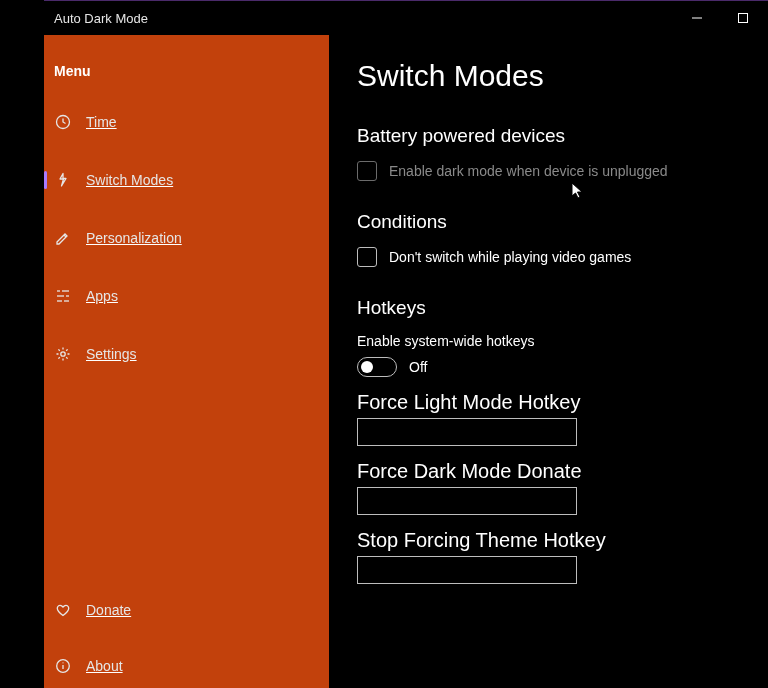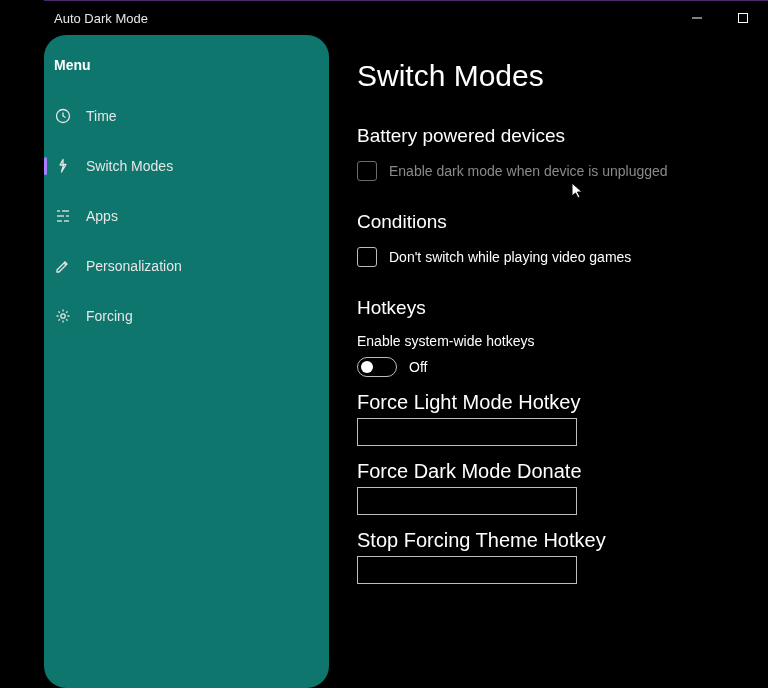--- a/index.html
+++ b/index.html
@@ -42,35 +42,36 @@
   }
   .caption-btn svg { stroke: #fff; }
   
   .body {
     flex: 1;
     display: flex;
     min-height: 0;
   }
   .sidebar {
     width: 285px;
-    background: #0f766e;
+    background: #c2410c;
     display: flex;
     flex-direction: column;
-    border-radius: 22px;
+    padding-top: 6px;
   }
   .menu-header {
     font-size: 14px;
     font-weight: 600;
     color: #fff;
     padding: 22px 10px 20px 10px;
   }
   .nav {
     display: flex;
     flex-direction: column;
-    gap: 4px;
+    gap: 12px;
+    text-decoration: underline;
   }
   .nav-item {
     height: 46px;
     display: flex;
     align-items: center;
     padding-left: 10px;
     gap: 14px;
     color: #e6e6e6;
     position: relative;
   }
@@ -210,54 +211,74 @@
             <svg width="16" height="16" viewBox="0 0 16 16" fill="none" stroke="#e6e6e6" stroke-width="1.3">
                 <path d="M8 1.5 L5 7 H8.5 L6.5 14 L11 6.5 H8 Z" stroke-linejoin="round"></path>
               </svg>
           </span>
           <span>Switch Modes</span>
         </div>
 
         <div class="nav-item">
           <span class="icon">
             <svg width="16" height="16" viewBox="0 0 16 16" fill="none" stroke="#e6e6e6" stroke-width="1.3">
+                <path d="M2 12 L10 4 L12 6 L4 14 H2 Z"></path>
+                <path d="M9 5 L11 7"></path>
+              </svg>
+          </span>
+          <span>Personalization</span>
+        </div>
+
+        <div class="nav-item">
+          <span class="icon">
+            <svg width="16" height="16" viewBox="0 0 16 16" fill="none" stroke="#e6e6e6" stroke-width="1.3">
                 <line x1="2" y1="3" x2="5" y2="3"></line>
                 <line x1="2" y1="8" x2="9" y2="8"></line>
                 <line x1="2" y1="13" x2="7" y2="13"></line>
                 <line x1="7" y1="3" x2="14" y2="3"></line>
                 <line x1="11" y1="8" x2="14" y2="8"></line>
                 <line x1="9" y1="13" x2="14" y2="13"></line>
               </svg>
           </span>
           <span>Apps</span>
         </div>
 
         <div class="nav-item">
           <span class="icon">
             <svg width="16" height="16" viewBox="0 0 16 16" fill="none" stroke="#e6e6e6" stroke-width="1.3">
-                <path d="M2 12 L10 4 L12 6 L4 14 H2 Z"></path>
-                <path d="M9 5 L11 7"></path>
-              </svg>
-          </span>
-          <span>Personalization</span>
-        </div>
-
-        <div class="nav-item">
-          <span class="icon">
-            <svg width="16" height="16" viewBox="0 0 16 16" fill="none" stroke="#e6e6e6" stroke-width="1.3">
                 <circle cx="8" cy="8" r="2.2"></circle>
                 <path d="M8 1.5v2M8 12.5v2M1.5 8h2M12.5 8h2M3.4 3.4l1.4 1.4M11.2 11.2l1.4 1.4M12.6 3.4l-1.4 1.4M4.8 11.2l-1.4 1.4"></path>
               </svg>
           </span>
-          <span>Forcing</span>
+          <span>Settings</span>
         </div>
       </nav>
 
       <div class="spacer"></div>
 
+      <nav class="nav footer-nav">
+        <div class="nav-item">
+          <span class="icon">
+            <svg width="16" height="16" viewBox="0 0 16 16" fill="none" stroke="#e6e6e6" stroke-width="1.3">
+                <path d="M8 13.5 C3 10 1.5 7 2.7 4.7 C3.7 2.8 6.3 2.9 8 5 C9.7 2.9 12.3 2.8 13.3 4.7 C14.5 7 13 10 8 13.5 Z"></path>
+              </svg>
+          </span>
+          <span>Donate</span>
+        </div>
+        <div class="nav-item">
+          <span class="icon">
+            <svg width="16" height="16" viewBox="0 0 16 16" fill="none" stroke="#e6e6e6" stroke-width="1.3">
+                <circle cx="8" cy="8" r="6.3"></circle>
+                <line x1="8" y1="7" x2="8" y2="11"></line>
+                <circle cx="8" cy="4.8" r="0.6" fill="#e6e6e6" stroke="none"></circle>
+              </svg>
+          </span>
+          <span>About</span>
+        </div>
+      </nav>
     </aside>
 
     <main class="content">
       <h1 class="page-title">Switch Modes</h1>
 
       <div class="group">
         <h2 class="section">Battery powered devices</h2>
         <label class="checkbox-row disabled">
           <span class="cb"></span>
           <span>Enable dark mode when device is unplugged</span>

